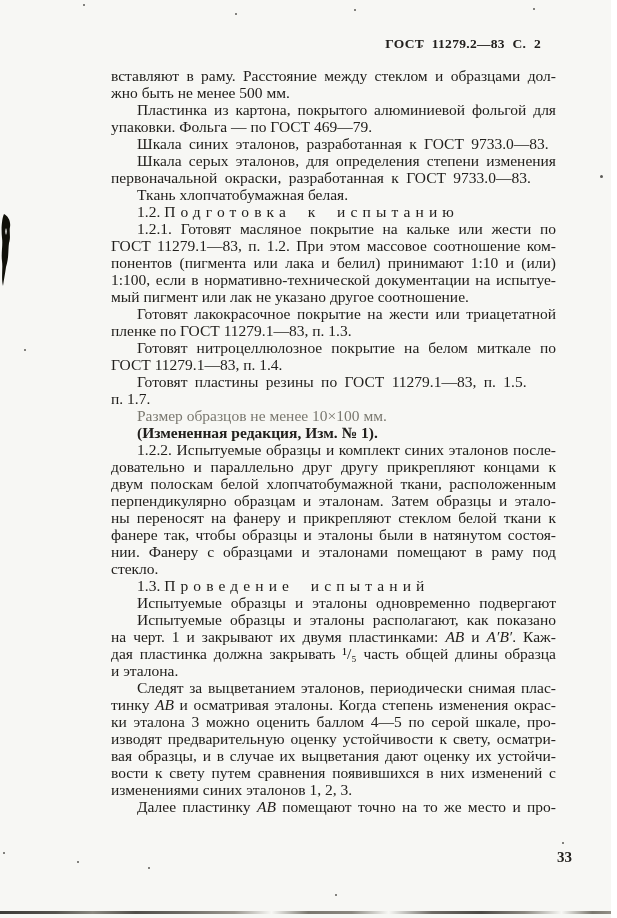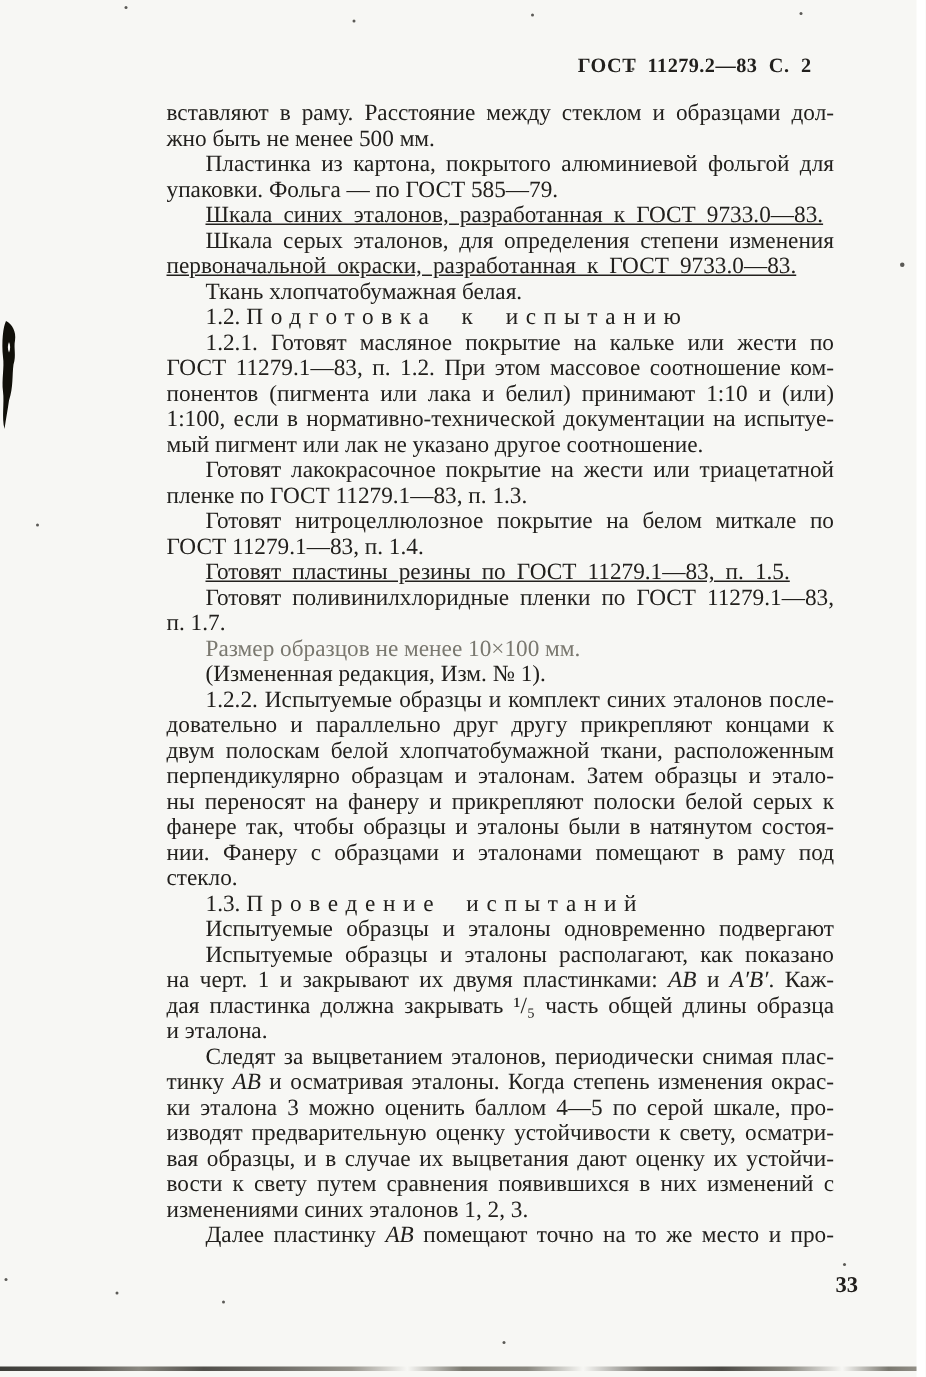--- a/index.html
+++ b/index.html
@@ -26,23 +26,23 @@
     position: absolute;
     left: 63px;
     top: 67px;
     width: 493px;
     font-size: 15.5px;
     line-height: 17px;
   }
   .line { text-align: left; min-height: 17px; margin-left: 48px; }
   .line.j { text-align: justify; text-align-last: justify; }
   .line.ind { text-indent: 26px; }
-  .line.b { font-weight: normal; }
+  .line.b { font-weight: bold; }
   .line.f { color: var(--faded_ink, #7a786f); }
-  .line.w { word-spacing: 3.5px; text-decoration: underline; }
+  .line.w { word-spacing: 3.5px; }
   .it { font-style: italic; }
   .sp { letter-spacing: 0.33em; word-spacing: 0.5em; }
   .page-number {
     position: absolute;
     top: 849px;
     right: 39px;
     font-size: 15px;
     font-weight: bold;
     font-family: Liberation Serif, serif;
   }
@@ -76,45 +76,44 @@
 <body>
 
 <div class="page">
 
   <div class="doc-header">ГОСТ 11279.2—83 С. 2</div>
 
   <div class="doc-body">
       <div class="line j"><span>вставляют в раму. Расстояние между стеклом и образцами дол-</span></div>
       <div class="line"><span>жно быть не менее 500 мм.</span></div>
       <div class="line ind j"><span>Пластинка из картона, покрытого алюминиевой фольгой для</span></div>
-      <div class="line"><span>упаковки. Фольга — по ГОСТ 585—79.</span></div>
+      <div class="line"><span>упаковки. Фольга — по ГОСТ 469—79.</span></div>
       <div class="line ind w"><span>Шкала синих эталонов, разработанная к ГОСТ 9733.0—83.</span></div>
       <div class="line ind j"><span>Шкала серых эталонов, для определения степени изменения</span></div>
       <div class="line w"><span>первоначальной окраски, разработанная к ГОСТ 9733.0—83.</span></div>
       <div class="line ind"><span>Ткань хлопчатобумажная белая.</span></div>
       <div class="line ind"><span>1.2. </span><span class="sp">Подготовка к испытанию</span></div>
       <div class="line ind j"><span>1.2.1. Готовят масляное покрытие на кальке или жести по</span></div>
       <div class="line j"><span>ГОСТ 11279.1—83, п. 1.2. При этом массовое соотношение ком-</span></div>
       <div class="line j"><span>понентов (пигмента или лака и белил) принимают 1:10 и (или)</span></div>
       <div class="line j"><span>1:100, если в нормативно-технической документации на испытуе-</span></div>
       <div class="line"><span>мый пигмент или лак не указано другое соотношение.</span></div>
       <div class="line ind j"><span>Готовят лакокрасочное покрытие на жести или триацетатной</span></div>
       <div class="line"><span>пленке по ГОСТ 11279.1—83, п. 1.3.</span></div>
       <div class="line ind j"><span>Готовят нитроцеллюлозное покрытие на белом миткале по</span></div>
       <div class="line"><span>ГОСТ 11279.1—83, п. 1.4.</span></div>
       <div class="line ind w"><span>Готовят пластины резины по ГОСТ 11279.1—83, п. 1.5.</span></div>
-      <div class="line ind j"><span>Готовят поливинилхлоридные пленки по ГОСТ 11279.1—83,</span></div>
       <div class="line"><span>п. 1.7.</span></div>
       <div class="line ind f"><span>Размер образцов не менее 10×100 мм.</span></div>
       <div class="line ind b"><span>(Измененная редакция, Изм. № 1).</span></div>
       <div class="line ind j"><span>1.2.2. Испытуемые образцы и комплект синих эталонов после-</span></div>
       <div class="line j"><span>довательно и параллельно друг другу прикрепляют концами к</span></div>
       <div class="line j"><span>двум полоскам белой хлопчатобумажной ткани, расположенным</span></div>
       <div class="line j"><span>перпендикулярно образцам и эталонам. Затем образцы и этало-</span></div>
-      <div class="line j"><span>ны переносят на фанеру и прикрепляют полоски белой серых к</span></div>
+      <div class="line j"><span>ны переносят на фанеру и прикрепляют стеклом белой ткани к</span></div>
       <div class="line j"><span>фанере так, чтобы образцы и эталоны были в натянутом состоя-</span></div>
       <div class="line j"><span>нии. Фанеру с образцами и эталонами помещают в раму под</span></div>
       <div class="line"><span>стекло.</span></div>
       <div class="line ind"><span>1.3. </span><span class="sp">Проведение испытаний</span></div>
       <div class="line ind j"><span>Испытуемые образцы и эталоны одновременно подвергают</span></div>
       <div class="line ind j"><span>Испытуемые образцы и эталоны располагают, как показано</span></div>
       <div class="line j"><span>на черт. 1 и закрывают их двумя пластинками: </span><span class="it">АВ</span><span> и </span><span class="it">А′В′</span><span>. Каж-</span></div>
       <div class="line j"><span>дая пластинка должна закрывать ¹/₅ часть общей длины образца</span></div>
       <div class="line"><span>и эталона.</span></div>
       <div class="line ind j"><span>Следят за выцветанием эталонов, периодически снимая плас-</span></div>

